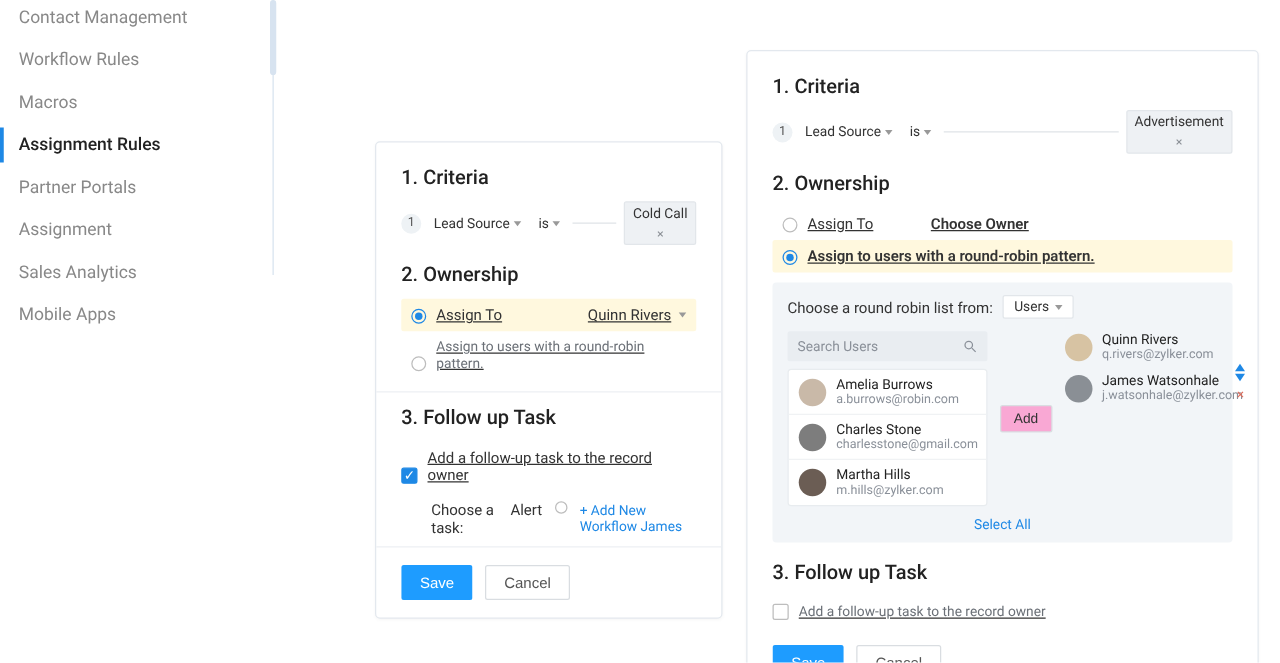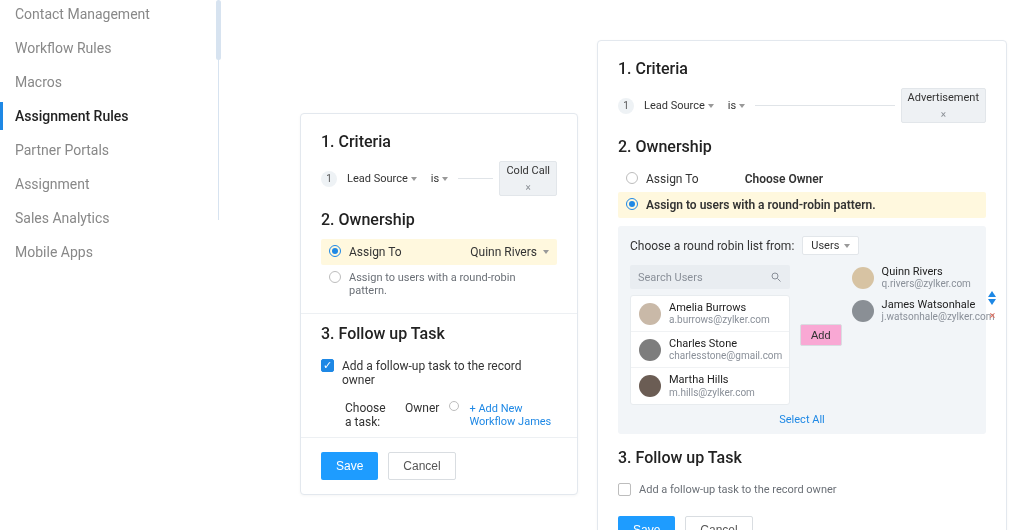--- a/index.html
+++ b/index.html
@@ -123,26 +123,27 @@
   .chip-x {
     color: #8a8f95;
     font-size: 10px;
   }
 
   .sep { height: 1px; background: #edf0f3; margin: 10px -20px; }
   .sep.short { margin: 6px -20px; }
 
   .opt-row {
     display: flex;
-    align-items: flex-start;
+    align-items: flex-end;
     gap: 8px;
     padding: 6px 8px;
     font-size: 12px;
     color: #333;
     border-radius: 2px;
+    text-decoration: underline;
   }
   .opt-row.hl {
     background: #fff8de;
   }
   .radio-o {
     width: 12px; height: 12px;
     border: 1px solid #bdbdbd;
     border-radius: 50%;
     display: inline-block;
     position: relative;
@@ -400,21 +401,21 @@
   </div>
 
   <div class="sep"></div>
   <div class="sect-title">3. Follow up Task</div>
   <div class="opt-row" style="padding-left:0">
     <span class="check-box on"></span>
     <span>Add a follow-up task to the record owner</span>
   </div>
   <div class="task-row">
     <span class="task-label">Choose a task:</span>
-    <span class="task-value">Owner</span>
+    <span class="task-value">Alert</span>
     <span class="radio-o" style="width:10px;height:10px;"></span>
     <span class="task-add">+ Add New Workflow James</span>
   </div>
 
   <div class="sep short"></div>
   <div class="btn-row">
     <button class="btn btn-primary">Save</button>
     <button class="btn btn-secondary">Cancel</button>
   </div>
 </div>
@@ -466,21 +467,21 @@
           <svg class="search-icon-svg" viewBox="0 0 24 24">
               <circle cx="10" cy="10" r="6"></circle>
               <line x1="15" y1="15" x2="21" y2="21"></line>
             </svg>
         </div>
         <div class="u-list">
           <div class="u-item">
             <span class="avatar" style="background:#c9b9a8"></span>
             <span class="u-meta">
               <span class="u-name">Amelia Burrows</span>
-              <span class="u-mail">a.burrows@zylker.com</span>
+              <span class="u-mail">a.burrows@robin.com</span>
             </span>
           </div>
           <div class="u-item">
             <span class="avatar" style="background:#7d7d7d"></span>
             <span class="u-meta">
               <span class="u-name">Charles Stone</span>
               <span class="u-mail">charlesstone@gmail.com</span>
             </span>
           </div>
           <div class="u-item">

